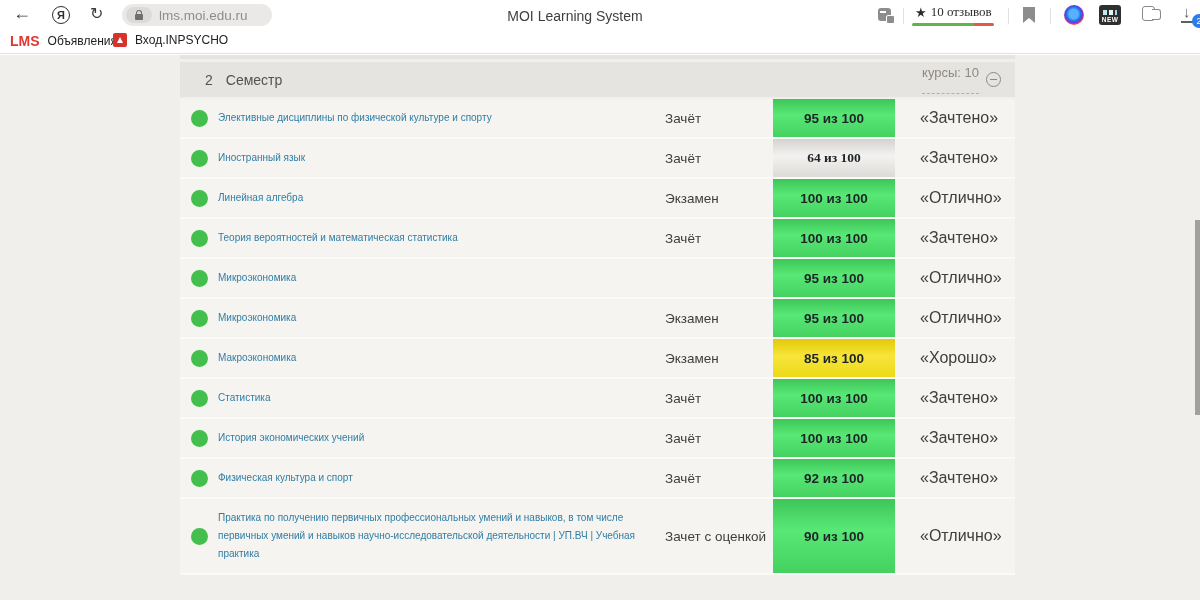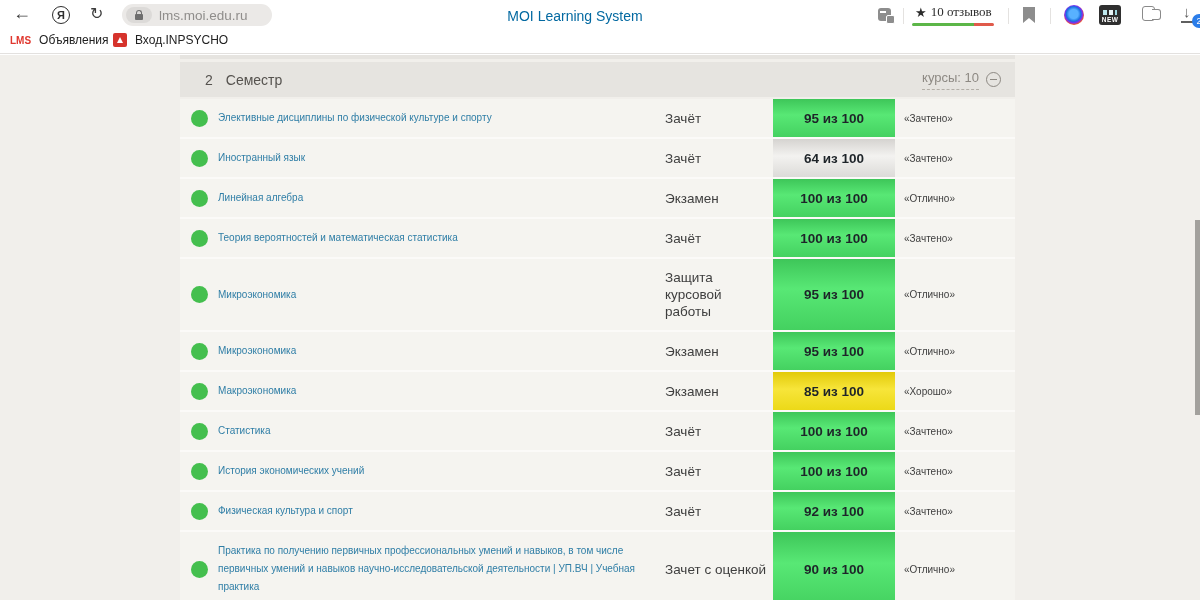--- a/index.html
+++ b/index.html
@@ -14,21 +14,21 @@
             display:flex; align-items:center; justify-content:center; font-size:11px; font-weight:700; color:#2e2e2e; }
   .btn-refresh { left:90px; top:4px; font-size:16px; color:#3c3c3c; cursor:pointer; }
   .url-pill { left:122px; top:4px; height:22px; background:#ebe9e7; border-radius:12px;
               display:flex; align-items:center; padding:0 24px 0 4px; gap:7px; }
   .lock-badge { width:26px; height:16px; background:#dcdad8; border-radius:8px;
                 display:flex; align-items:center; justify-content:center; }
   .lock { width:8px; height:6px; background:#6e6e6e; border-radius:1px; position:relative; margin-top:3px; }
   .lock::before { content:''; position:absolute; top:-4px; left:1px; width:4px; height:4px;
                   border:1.5px solid #6e6e6e; border-bottom:none; border-radius:3px 3px 0 0; }
   .url-text { font-size:13.5px; color:#8f8d8b; }
-  .page-title { left:575px; top:8px; transform:translateX(-50%); font-size:14px; color:#0369a1; white-space:nowrap; }
+  .page-title { left:575px; top:8px; transform:translateX(-50%); font-size:14px; color:#404040; white-space:nowrap; }
 
   .tb-divider { top:8px; width:1px; height:16px; background:#e4e2e0; }
   .widgets-icon { left:878px; top:8px; width:13px; height:13px; background:#8d8d8d; border-radius:3px; position:absolute; }
   .widgets-icon::before { content:''; position:absolute; left:2px; top:3px; width:6px; height:2px; background:#fff; }
   .widgets-icon::after { content:''; position:absolute; right:-4px; bottom:-3px; width:7px; height:7px;
                          background:#8d8d8d; border:1.5px solid #fff; border-radius:2px; }
   .reviews { left:915px; top:4px; display:flex; align-items:center; gap:4px; cursor:pointer; }
   .reviews .star { font-size:13px; color:#2b2b2b; }
   .reviews .rv-label { font-size:13px; color:#2b2b2b;font-family:Liberation Serif, serif; }
   .rating-bar { left:912px; top:23px; width:82px; height:3px; display:flex; border-radius:2px; overflow:hidden; }
@@ -49,49 +49,49 @@
   .download-wrap { left:1180px; top:4px; position:absolute; width:22px; height:24px; cursor:pointer; }
   .download-arrow { font-size:15px; color:#5f5f5f; font-weight:700; position:absolute; left:3px; top:-1px; }
   .download-base { position:absolute; left:1px; top:17px; width:15px; height:2px; background:#5f5f5f; }
   .download-badge { position:absolute; left:12px; top:10px; width:14px; height:14px; border-radius:50%;
                     background:#2b7de9; color:#fff; font-size:9px; display:flex; align-items:center; justify-content:center; }
 
   
   .bookmarks { position:absolute; top:31px; left:0; width:1200px; height:23px; background:#fff; border-bottom:1px solid #e3e1df; }
   .bm-item { position:absolute; top:2px; display:flex; align-items:center; gap:8px; cursor:pointer; }
   .bm-item .bm-label { font-size:12px; color:#212121; }
-  .lms-logo { font-size:10px; font-weight:700; color:#e0372e; }
+  .lms-logo { font-size:14px; font-weight:700; color:#e0372e; }
   .bm-red-sq { width:14px; height:14px; background:#d6332c; border-radius:2px; display:flex; align-items:center; justify-content:center; }
   .bm-emblem { width:0; height:0; border-left:3.5px solid transparent; border-right:3.5px solid transparent; border-bottom:6px solid #fff; }
 
   
   .page { position:absolute; top:55px; left:0; width:1200px; height:545px; background:#f1efeb; }
   .content { position:absolute; left:180px; top:0; width:835px; }
   .sliver { height:4px; background:#e6e4e0; margin-bottom:3px; }
   .section-header { height:35px; background:#e6e4e0; display:flex; align-items:center;
                     padding:0 14px 0 25px; margin-bottom:2px; }
   .sec-num { color:#55524e; font-size:14px; margin-right:13px; }
   .sec-title { color:#55524e; font-size:14px; flex:1; }
   .sec-courses-wrap { display:flex; align-items:center; gap:7px; cursor:pointer; }
-  .sec-courses { color:#8d8983; font-size:13px; border-bottom:1px dashed #b3afa8; padding-bottom:4px; }
+  .sec-courses { color:#8d8983; font-size:13px; border-bottom:1px dashed #b3afa8; padding-bottom:13px; }
   .circle-icon { width:15px; height:15px; border:1.5px solid #8d8983; border-radius:50%; position:relative; flex:none; }
   .circle-icon::before { content:''; position:absolute; left:3px; right:3px; top:50%; margin-top:-0.75px; height:1.5px; background:#8d8983; }
 
   .row { display:flex; align-items:center; background:#f5f4f0; border-bottom:2px solid #fbfaf8;
          min-height:38px; padding:10px 0; }
   .dot-col { width:38px; flex:none; display:flex; justify-content:center; }
   .dot { width:17px; height:17px; border-radius:50%; background:#44bf4e; }
   .name-col { flex:1; padding-right:18px; font-size:10px; line-height:18px; color:#2f7ea6; cursor:pointer; }
   .type-col { width:108px; flex:none; font-size:13.5px; line-height:17px; color:#3e3e3e; padding-right:4px; }
   .score-col { width:122px; flex:none; align-self:stretch; margin:-10px 0; display:flex; align-items:center;
                justify-content:center; font-size:13.5px; font-weight:700; color:#1e2429; }
   .score-green  { background:linear-gradient(180deg,#3ec659 0%,#58e875 42%,#44d160 100%); }
-  .score-gray   { background:linear-gradient(180deg,#d5d3d0 0%,#f3f2f0 45%,#dcdbd8 100%); }
+  .score-gray   { background:linear-gradient(180deg,#d5d3d0 0%,#f3f2f0 45%,#dcdbd8 100%);font-family:Liberation Serif, serif; }
   .score-yellow { background:linear-gradient(180deg,#e2ca09 0%,#f7e53a 45%,#ecd918 100%); }
-  .grade-col { width:120px; flex:none; padding-left:9px; font-size:10px; color:#3e3e3e; }
+  .grade-col { width:120px; flex:none; padding-left:25px; font-size:16px; color:#3e3e3e; }
 
   .scroll-thumb { position:absolute; right:0; top:165px; width:5px; height:195px; background:#a3a19d; cursor:pointer; }
 </style>
 </head>
 <body>
 
 <div class="toolbar">
   <span class="tb-abs btn-back">←</span>
   <span class="tb-abs logo-y">Я</span>
   <span class="tb-abs btn-refresh">↻</span>
@@ -193,21 +193,20 @@
     <span class="type-col">Зачёт</span>
     <span class="score-col score-green">100 из 100</span>
     <span class="grade-col">«Зачтено»</span>
   </div>
 
   <div class="row">
     <span class="dot-col">
       <span class="dot"></span>
     </span>
     <span class="name-col">Микроэкономика</span>
-    <span class="type-col">Защита курсовой работы</span>
     <span class="score-col score-green">95 из 100</span>
     <span class="grade-col">«Отлично»</span>
   </div>
 
   <div class="row">
     <span class="dot-col">
       <span class="dot"></span>
     </span>
     <span class="name-col">Микроэкономика</span>
     <span class="type-col">Экзамен</span>

